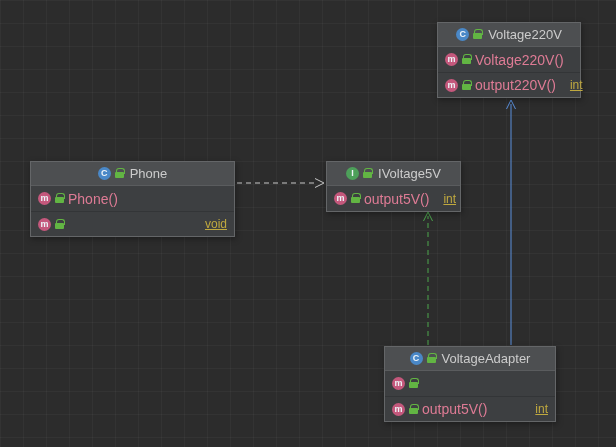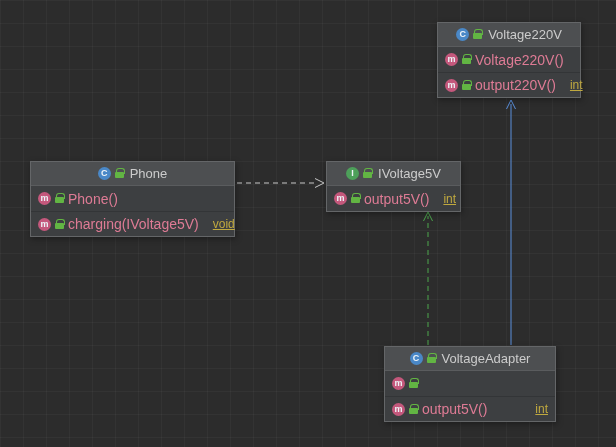--- a/index.html
+++ b/index.html
@@ -104,21 +104,20 @@
     </div>
     <div class="member-row">
       <span class="circle-icon method-icon">m</span>
       <span class="vis-icon"></span>
       <span class="member-label">Phone()</span>
       <span class="member-type"></span>
     </div>
     <div class="member-row">
       <span class="circle-icon method-icon">m</span>
       <span class="vis-icon"></span>
-      <span class="member-label">charging(IVoltage5V)</span>
       <span class="member-type">void</span>
     </div>
   </div>
 
   <div class="node" style="left:326px; top:161px; width:135px;">
     <div class="node-header">
       <span class="circle-icon interface-icon">I</span>
       <span class="vis-icon"></span>
       <span class="node-title">IVoltage5V</span>
     </div>

